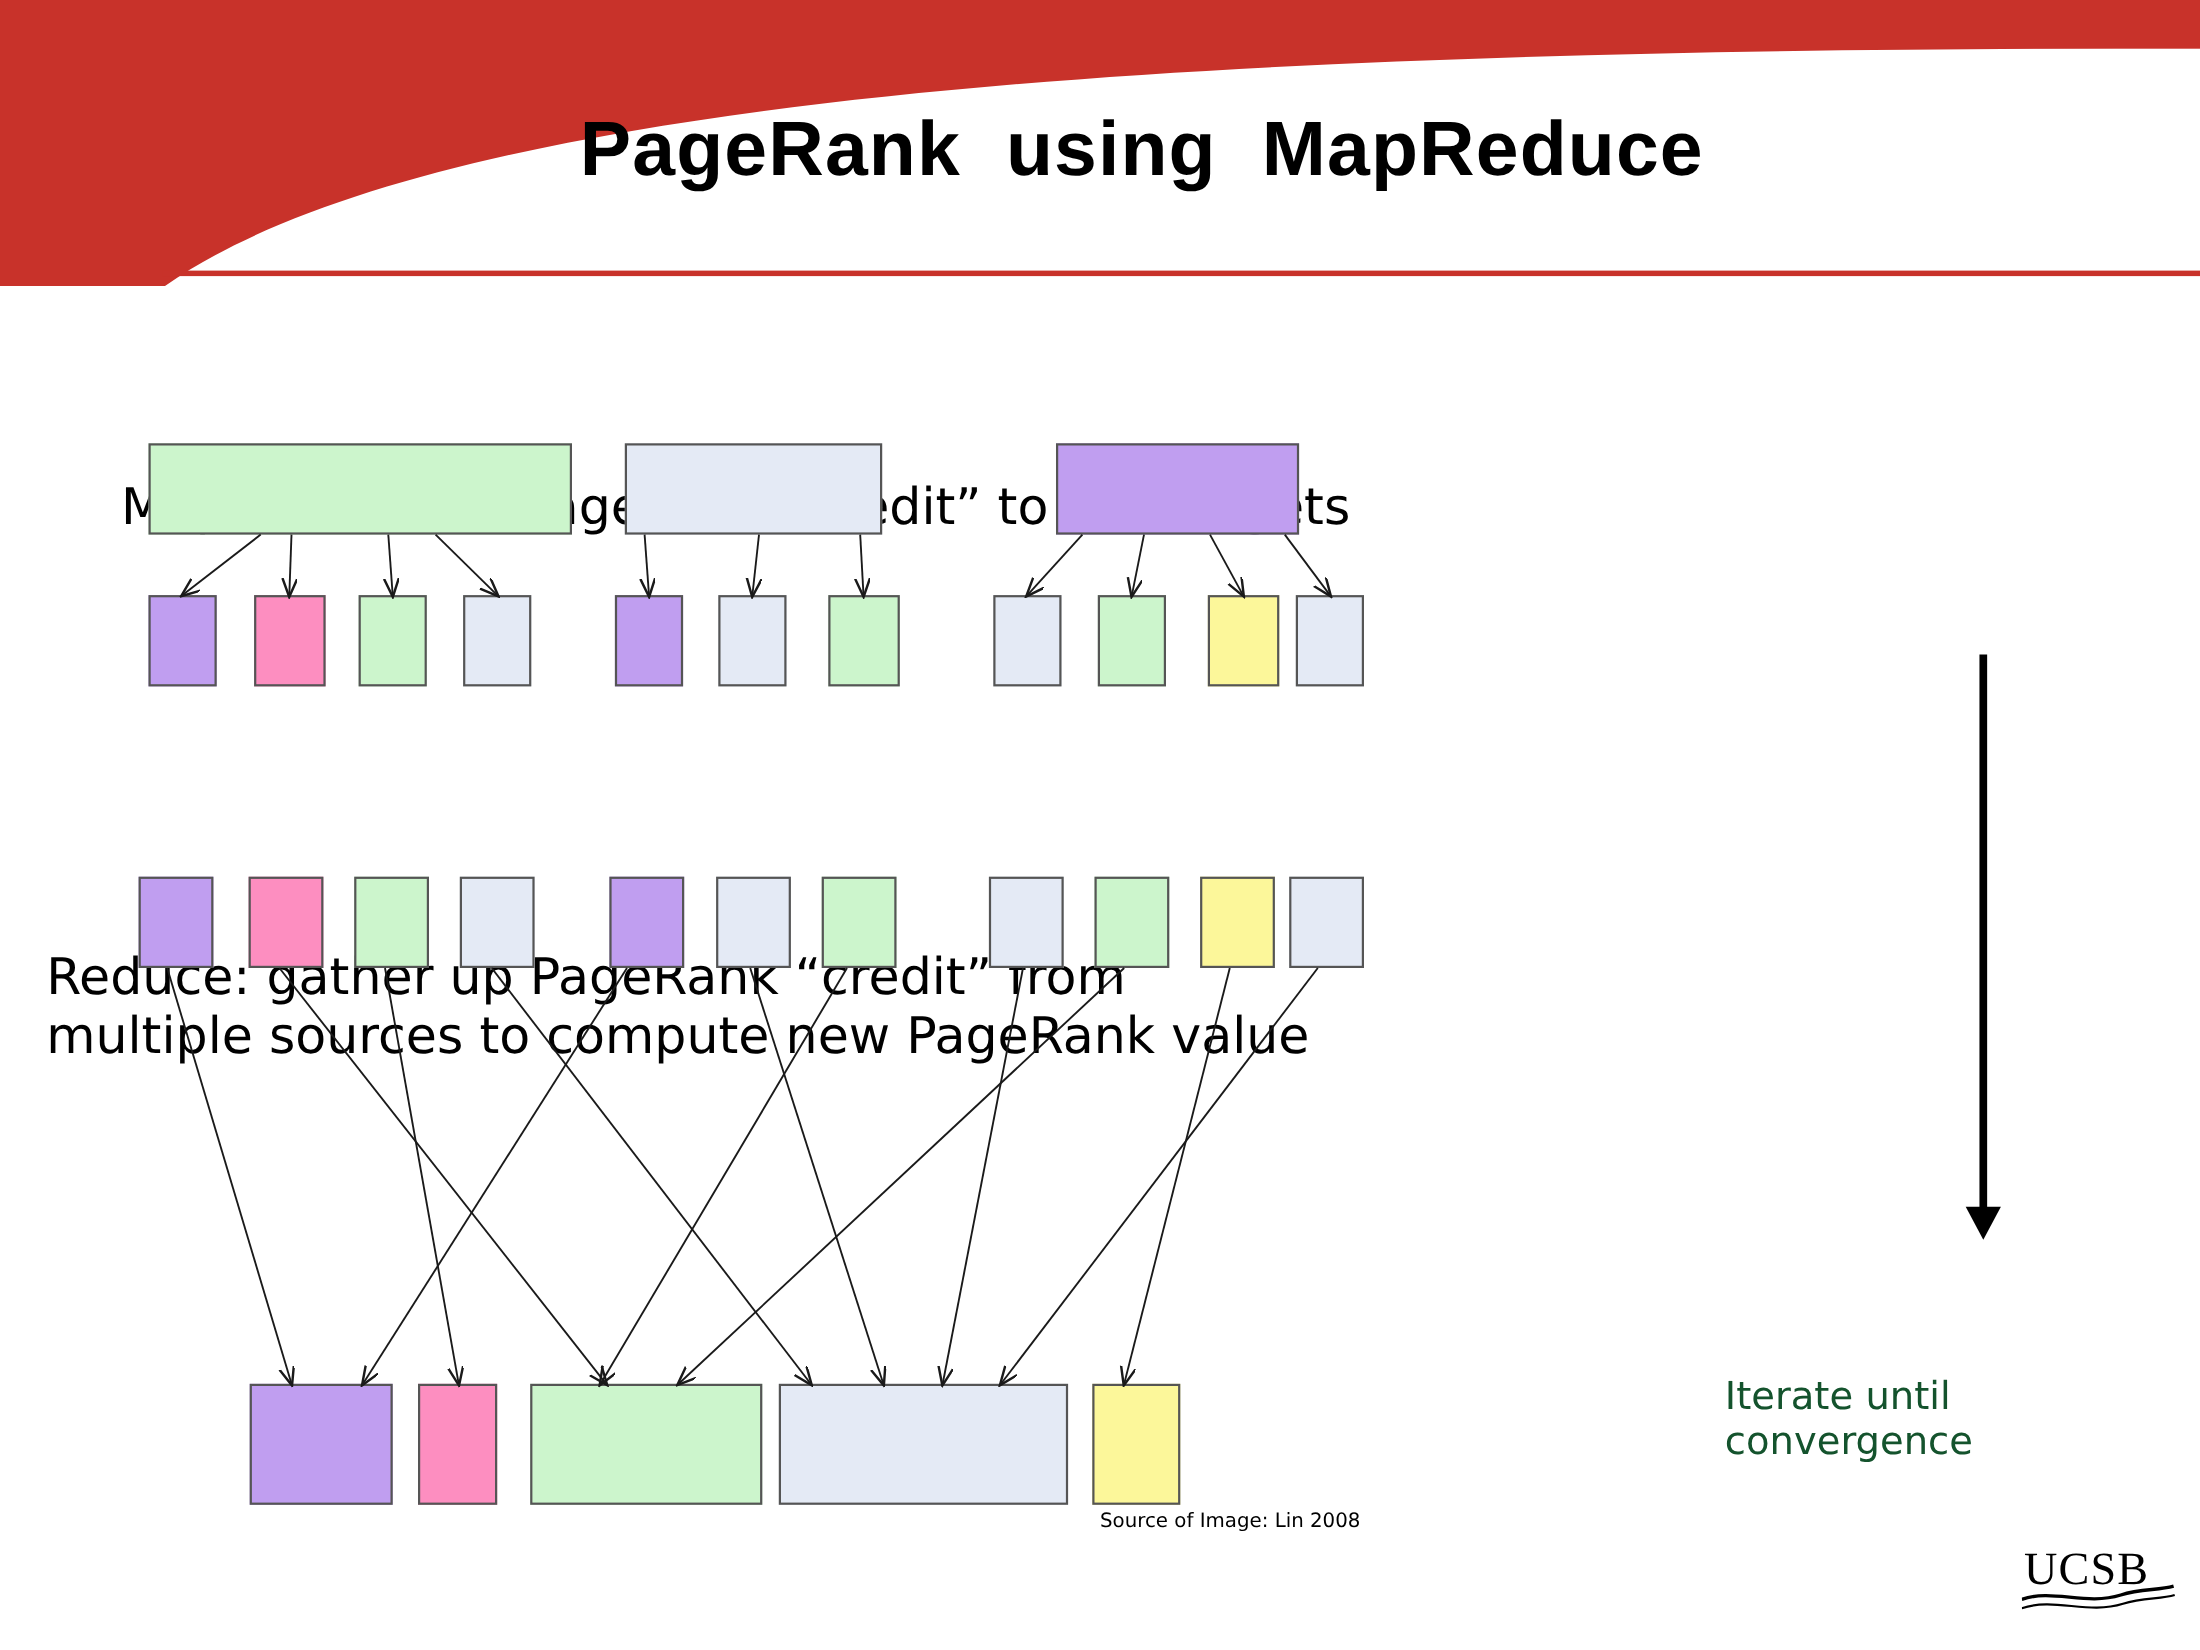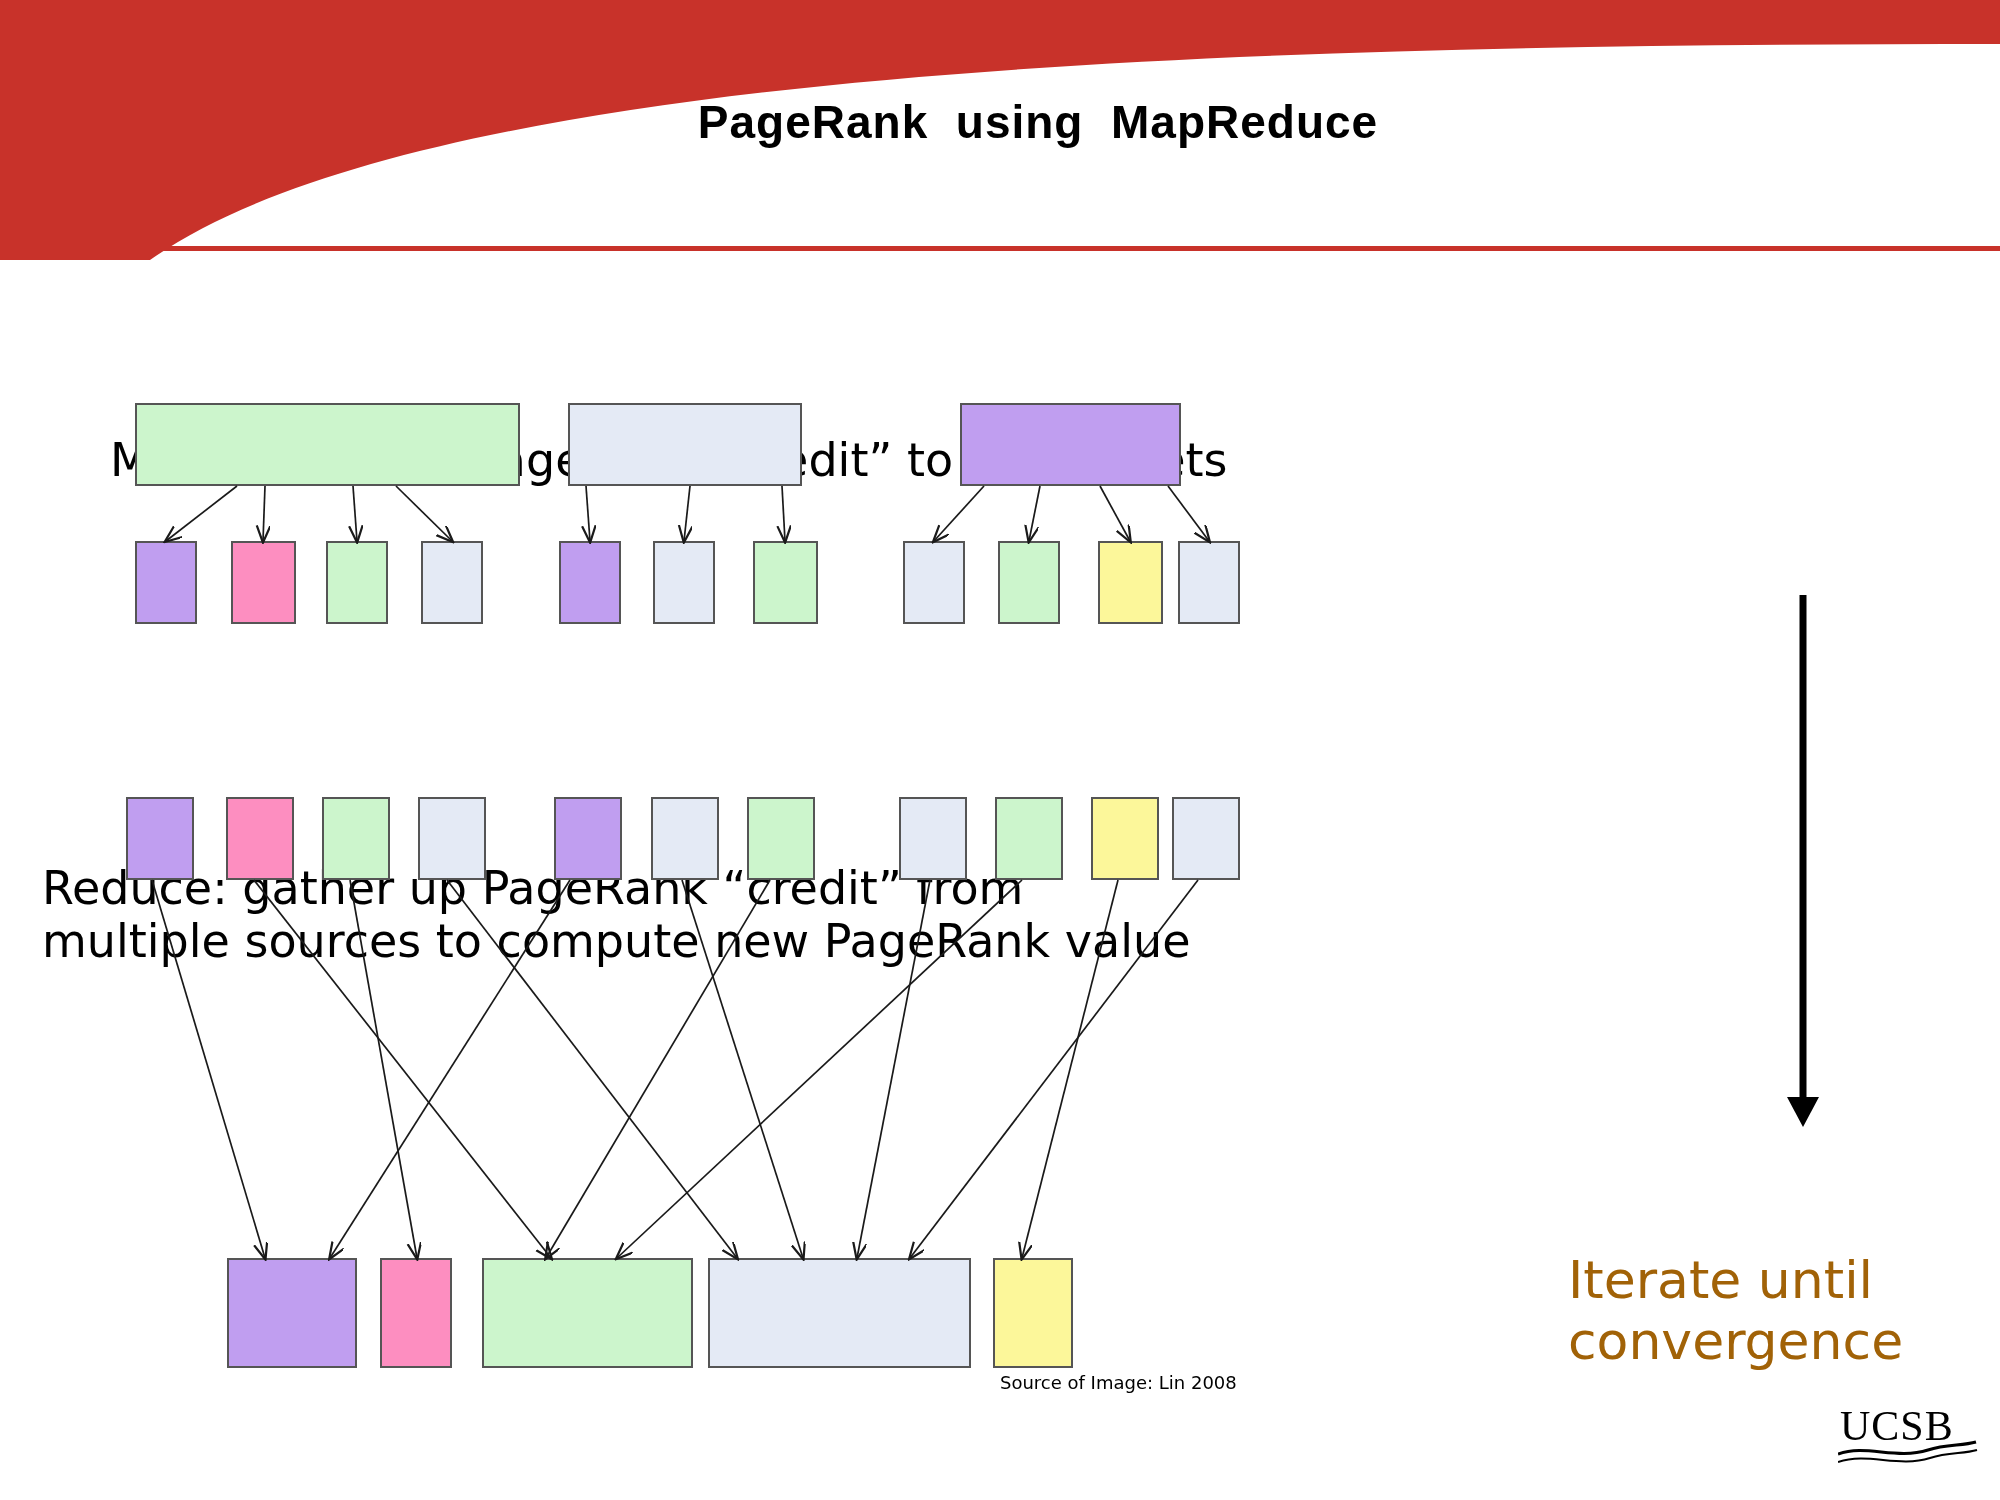--- a/index.html
+++ b/index.html
@@ -38,21 +38,21 @@
     width: 1852px;
     height: 5px;
     background: #c8322a;
   }
   .slide-title {
     position: absolute;
     left: 148px;
     top: 95px;
     width: 1780px;
     text-align: center;
-    font-size: 46px;
+    font-size: 70px;
     font-weight: bold;
     color: #000000;
     letter-spacing: 1px;
     font-family: "Liberation Sans", "DejaVu Sans", sans-serif;
     white-space: pre;
   }
 
   
   .map-caption {
     position: absolute;
@@ -76,22 +76,22 @@
     left: 1000px;
     top: 1372px;
     font-size: 18px;
     color: #000000;
     white-space: nowrap;
   }
   .iterate-text {
     position: absolute;
     left: 1568px;
     top: 1250px;
-    font-size: 52px;
-    color: #a16207;
+    font-size: 35px;
+    color: #14532d;
     line-height: 1.18;
     white-space: pre-line;
   }
 
   
   .node {
     position: absolute;
     box-sizing: border-box;
     border: 2px solid #555555;
   }

